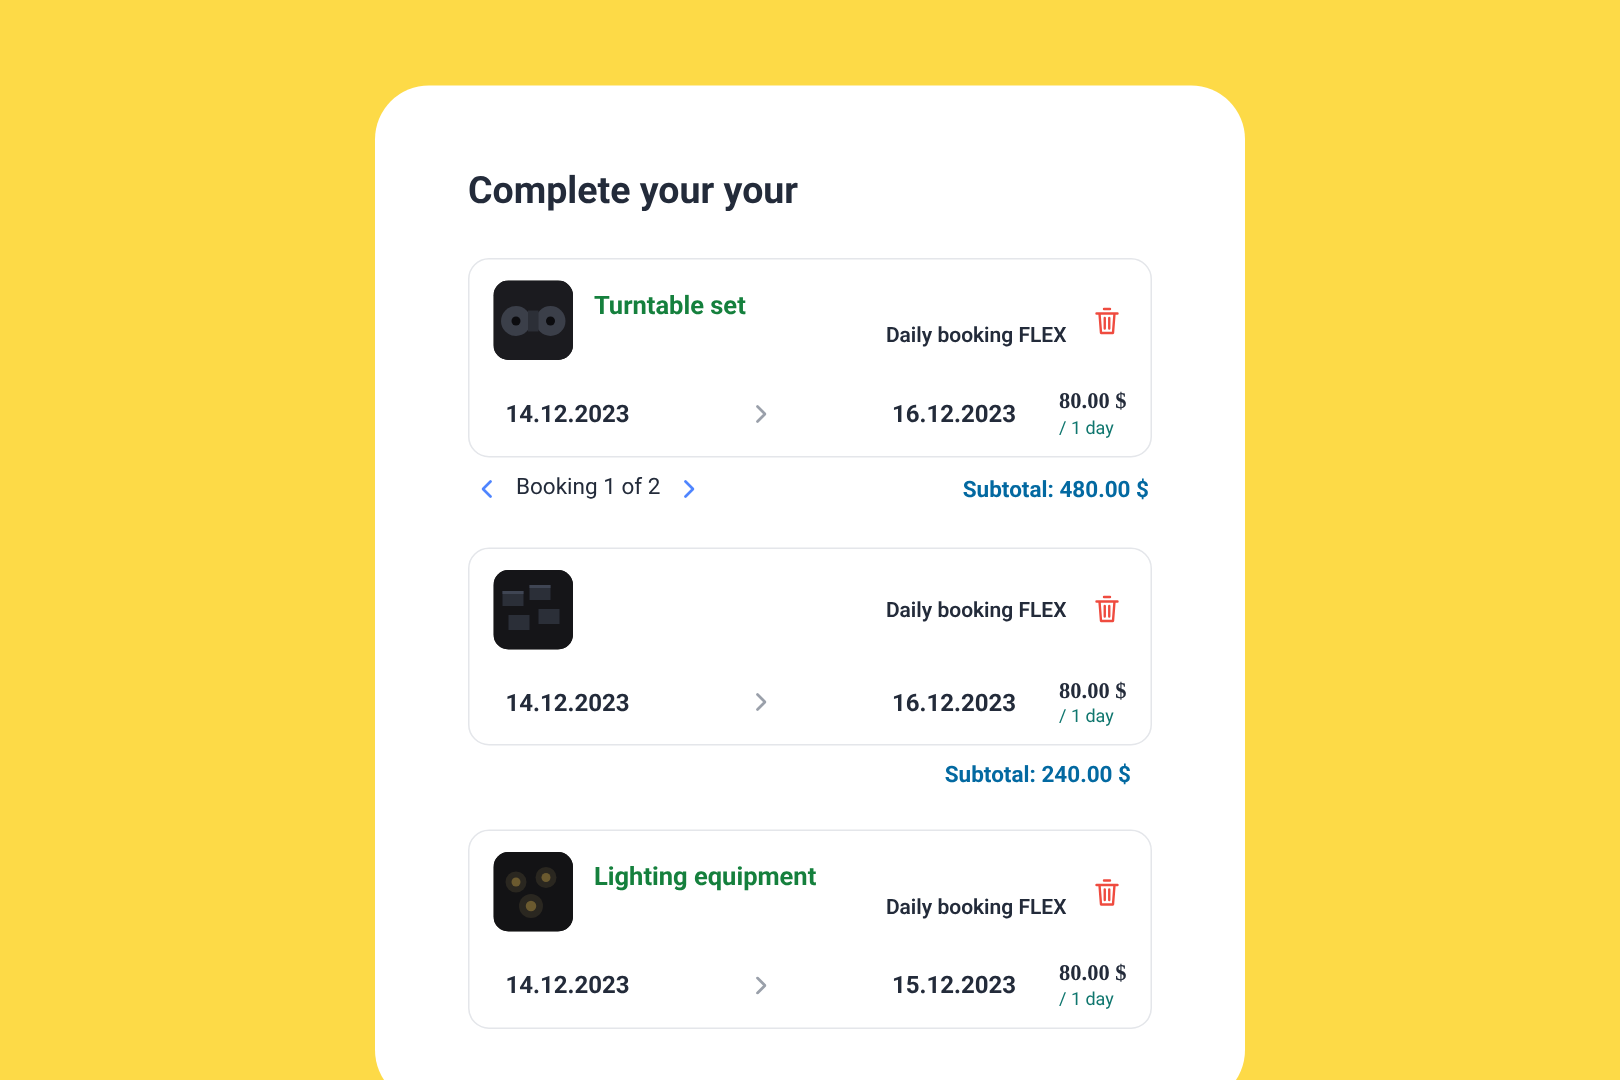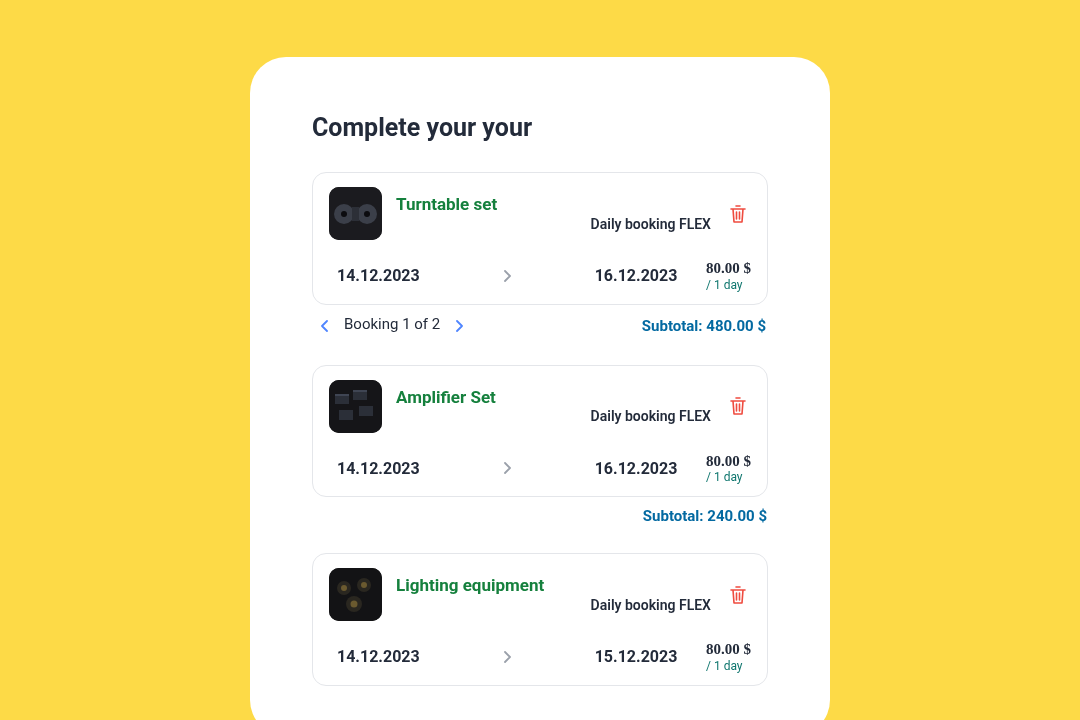--- a/index.html
+++ b/index.html
@@ -134,21 +134,21 @@
     color: #232b3a;
   }
   .subtotal {
     font-size: 15px;
     font-weight: 700;
     color: #0369a1;
   }
   .subtotal-row {
     display: flex;
     justify-content: flex-end;
-    margin: 10px 1px 28px 0;
+    margin: 10px 14px 28px 0;
   }
 </style>
 </head>
 <body>
 
 <div class="card">
   <h1 class="title">Complete your your</h1>
 
   <div class="item">
     <div class="item-head">
@@ -211,21 +211,20 @@
           <rect width="53" height="53" fill="#151518"></rect>
           <rect x="6" y="14" width="14" height="10" fill="#2b2f38"></rect>
           <rect x="24" y="10" width="14" height="10" fill="#2b2f38"></rect>
           <rect x="10" y="30" width="14" height="10" fill="#2b2f38"></rect>
           <rect x="30" y="26" width="14" height="10" fill="#2b2f38"></rect>
           <rect x="6" y="14" width="14" height="2" fill="#3f4553"></rect>
           <rect x="24" y="10" width="14" height="2" fill="#3f4553"></rect>
         </svg>
       </div>
       <div class="name-block">
-        <div class="item-name">Amplifier Set</div>
         <div class="item-sub">Daily booking FLEX</div>
       </div>
       <div class="trash">
         <svg width="18" height="20" viewBox="0 0 18 20">
           <path d="M2 5h14M7 2h4M4 5l1 13h8l1-13M7.5 8v7M10.5 8v7" stroke="#ef4b3f" stroke-width="1.6" fill="none" stroke-linecap="round" stroke-linejoin="round"></path>
         </svg>
       </div>
     </div>
     <div class="dates-row">
       <div class="date">14.12.2023</div>

